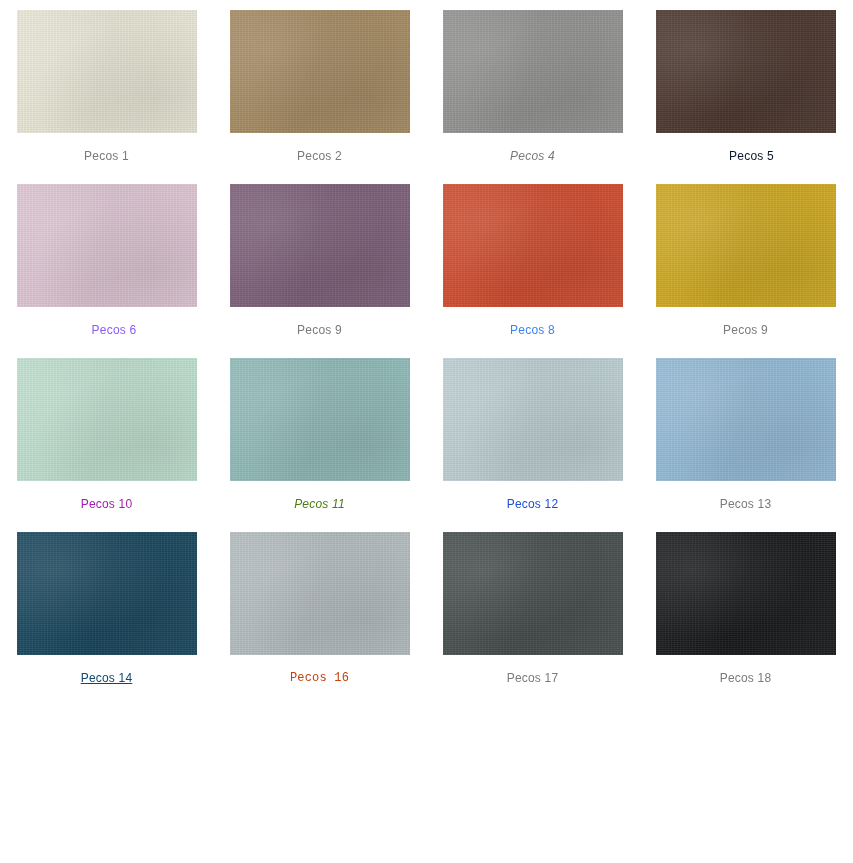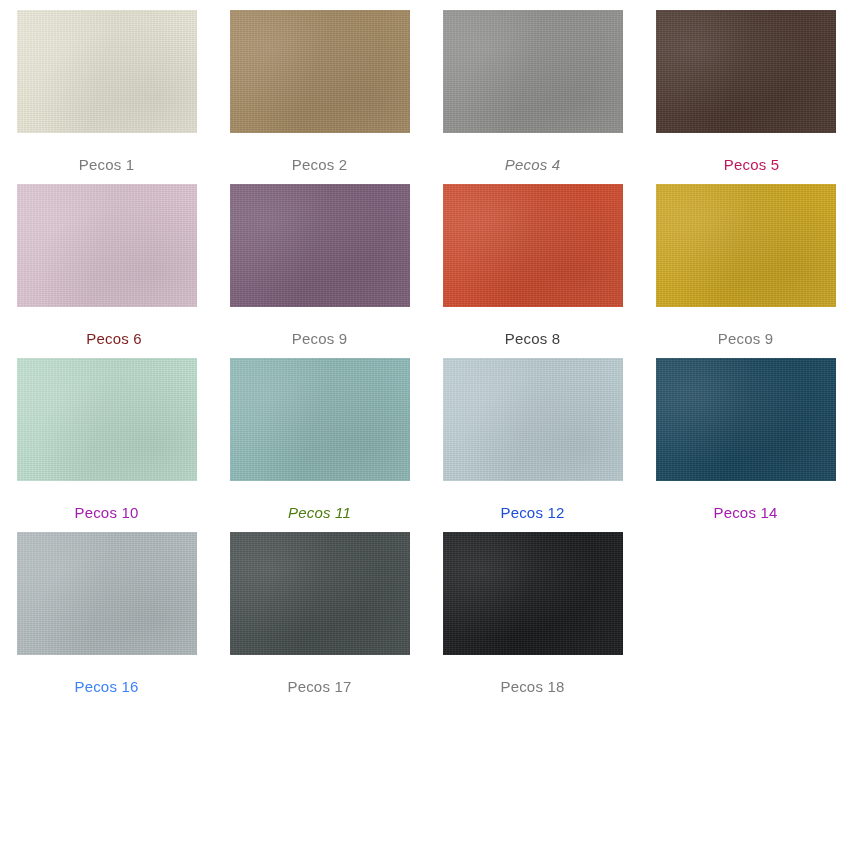--- a/index.html
+++ b/index.html
@@ -68,22 +68,22 @@
     position: absolute;
     inset: 0;
     background-image:
       radial-gradient(ellipse at 22% 30%, rgba(255,255,255,0.10), rgba(255,255,255,0) 58%),
       radial-gradient(ellipse at 78% 72%, rgba(0,0,0,0.07), rgba(0,0,0,0) 62%),
       linear-gradient(105deg, rgba(255,255,255,0.045) 0%, rgba(0,0,0,0.035) 48%, rgba(255,255,255,0.03) 100%);
     pointer-events: none;
   }
 
   .swatch-label {
-    margin-top: 24px;
-    font-size: 15px;
+    margin-top: 17px;
+    font-size: 12px;
     line-height: 1.1;
     color: #7a7a7a;
     letter-spacing: 0.2px;
     text-align: center;
     white-space: nowrap;
   }
 </style>
 </head>
 <body>
 
@@ -95,57 +95,61 @@
     <div class="swatch-cell">
       <div class="swatch-chip" style="background-color: rgb(165, 138, 98);"></div>
       <div class="swatch-label" style="color: rgb(122, 122, 122);">Pecos 2</div>
     </div>
     <div class="swatch-cell">
       <div class="swatch-chip" style="background-color: rgb(146, 146, 144);"></div>
       <div class="swatch-label" style="color: rgb(122, 122, 122); font-style: italic;">Pecos 4</div>
     </div>
     <div class="swatch-cell">
       <div class="swatch-chip" style="background-color: rgb(73, 53, 44);"></div>
-      <div class="swatch-label" style="color: #be185d; padding-left: 12px;">Pecos 5</div>
+      <div class="swatch-label" style="color: #0f172a; padding-left: 12px;">Pecos 5</div>
     </div>
     <div class="swatch-cell">
       <div class="swatch-chip" style="background-color: rgb(222, 198, 212);"></div>
-      <div class="swatch-label" style="color: #7f1d1d; padding-left: 15px;">Pecos 6</div>
+      <div class="swatch-label" style="color: #8b5cf6; padding-left: 15px;">Pecos 6</div>
     </div>
     <div class="swatch-cell">
       <div class="swatch-chip" style="background-color: rgb(124, 95, 121);"></div>
       <div class="swatch-label" style="color: rgb(122, 122, 122);">Pecos 9</div>
     </div>
     <div class="swatch-cell">
       <div class="swatch-chip" style="background-color: rgb(208, 74, 44);"></div>
-      <div class="swatch-label" style="color: #404040;">Pecos 8</div>
+      <div class="swatch-label" style="color: #3b82f6;">Pecos 8</div>
     </div>
     <div class="swatch-cell">
       <div class="swatch-chip" style="background-color: rgb(207, 168, 30);"></div>
       <div class="swatch-label" style="color: rgb(122, 122, 122);">Pecos 9</div>
     </div>
     <div class="swatch-cell">
       <div class="swatch-chip" style="background-color: rgb(191, 224, 207);"></div>
       <div class="swatch-label" style="color: #a21caf;">Pecos 10</div>
     </div>
     <div class="swatch-cell">
       <div class="swatch-chip" style="background-color: rgb(143, 187, 185);"></div>
       <div class="swatch-label" style="color: #4d7c0f; font-style: italic;">Pecos 11</div>
     </div>
     <div class="swatch-cell">
       <div class="swatch-chip" style="background-color: rgb(189, 207, 212);"></div>
       <div class="swatch-label" style="color: #1d4ed8; text-align: right;">Pecos 12</div>
     </div>
     <div class="swatch-cell">
+      <div class="swatch-chip" style="background-color: rgb(147, 187, 215);"></div>
+      <div class="swatch-label" style="color: rgb(122, 122, 122);">Pecos 13</div>
+    </div>
+    <div class="swatch-cell">
       <div class="swatch-chip" style="background-color: rgb(23, 69, 92);"></div>
-      <div class="swatch-label" style="color: #a21caf;">Pecos 14</div>
+      <div class="swatch-label" style="color: #0c4a6e; text-decoration: underline;">Pecos 14</div>
     </div>
     <div class="swatch-cell">
       <div class="swatch-chip" style="background-color: rgb(180, 189, 192);"></div>
-      <div class="swatch-label" style="color: #3b82f6;">Pecos 16</div>
+      <div class="swatch-label" style="color: #c2410c; font-family: Liberation Mono, monospace;">Pecos 16</div>
     </div>
     <div class="swatch-cell">
       <div class="swatch-chip" style="background-color: rgb(69, 77, 76);"></div>
       <div class="swatch-label" style="color: rgb(122, 122, 122);">Pecos 17</div>
     </div>
     <div class="swatch-cell">
       <div class="swatch-chip" style="background-color: rgb(23, 24, 26);"></div>
       <div class="swatch-label" style="color: rgb(122, 122, 122);">Pecos 18</div>
     </div>
   </main>

